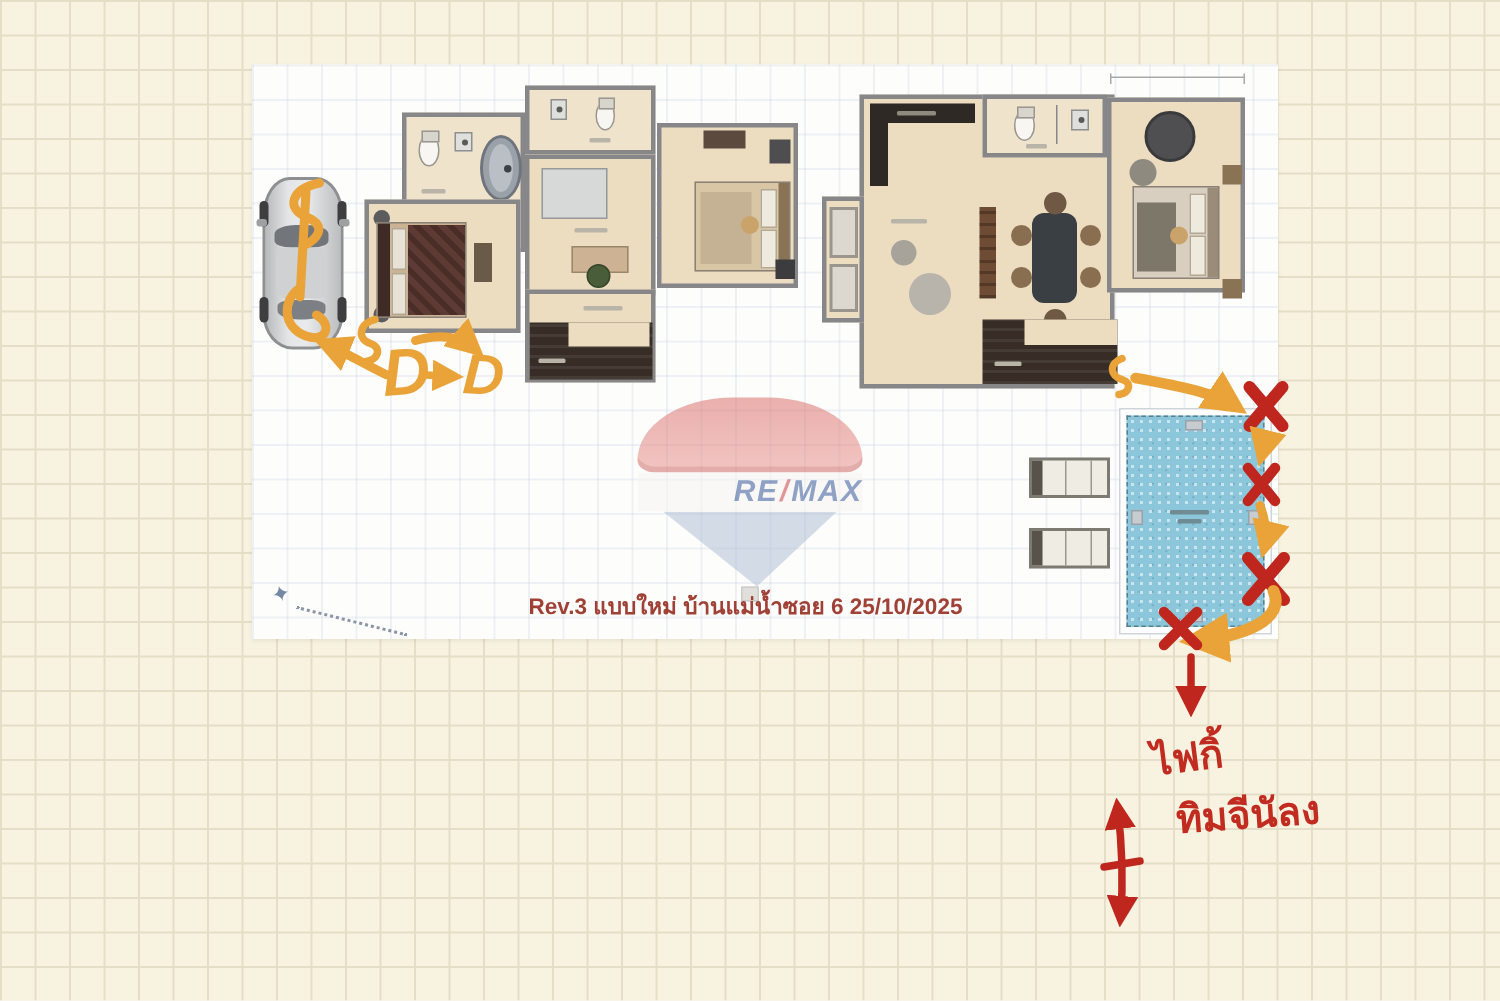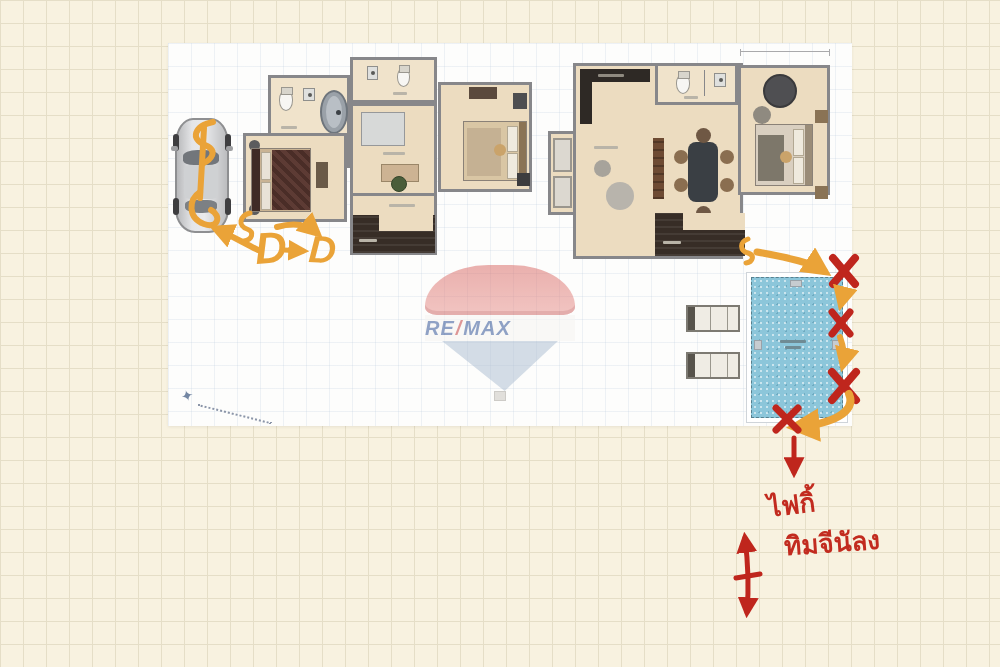--- a/index.html
+++ b/index.html
@@ -51,21 +51,21 @@
     border:2px solid #8e8f91;border-radius:18px 18px 20px 20px / 26px 26px 24px 24px;box-sizing:border-box;}
   .car .glass-f{position:absolute;left:6px;top:30px;width:36px;height:15px;background:#72767b;border-radius:40% 40% 30% 30%;}
   .car .roof{position:absolute;left:7px;top:45px;width:34px;height:34px;background:#cfd1d3;border-radius:6px;}
   .car .glass-r{position:absolute;left:8px;top:80px;width:32px;height:13px;background:#7c8084;border-radius:30% 30% 45% 45%;}
   .car .wheel{position:absolute;width:6px;height:17px;background:#3e3e40;border-radius:3px;}
   .car .mirror{position:absolute;width:7px;height:5px;background:#9fa0a2;border-radius:2px;}
   
   .balloon{position:absolute;left:256px;top:222px;width:152px;height:132px;opacity:.52;}
   .canopy{width:150px;height:50px;margin:0 auto;background:linear-gradient(#d96a66,#e8928d);
     border-radius:76px 76px 14px 14px / 50px 50px 10px 10px;box-shadow:inset 0 -4px 0 rgba(180,60,60,.5);}
-  .band{width:150px;height:26px;margin:0 auto;background:#f7f5f2;display:flex;align-items:center;justify-content:flex-start;
+  .band{width:150px;height:26px;margin:0 auto;background:#f7f5f2;display:flex;align-items:center;justify-content:flex-end;
     font-weight:bold;font-style:italic;font-size:20px;letter-spacing:1px;color:#2b4f93;}
   .band .slash{color:#c23a3a;padding:0 1px;}
   .cone{width:116px;height:50px;margin:0 auto;background:#aebfd2;
     clip-path:polygon(0 0,100% 0,54% 100%);}
   .basket{width:10px;height:8px;margin:0 auto;background:#c9c5bd;border:1px solid #a39f97;}
   .caption{position:absolute;left:154px;top:349px;width:350px;text-align:center;
     font-weight:bold;font-size:15px;color:#a04136;}
   .star-icon{position:absolute;left:13px;top:344px;color:#7487a3;font-size:15px;transform:rotate(-15deg);}
   .dash-line{position:absolute;left:30px;top:361px;width:76px;border-top:2px dotted #8b95a8;
     transform:rotate(14deg);transform-origin:left top;}
@@ -221,20 +221,21 @@
       <div class="canopy"></div>
       <div class="band">
           <span>RE</span>
           <span class="slash">/</span>
           <span>MAX</span>
         </div>
       <div class="cone"></div>
       <div class="basket"></div>
     </div>
 
+    <div class="caption">Rev.3 แบบใหม่ บ้านแม่น้ำซอย 6 25/10/2025</div>
 
     <div class="star-icon">✦</div>
     <div class="dash-line"></div>
   </div>
 
   <svg class="overlay" viewBox="0 0 1000 667">
     <defs>
       <marker id="ah-o" viewBox="0 0 10 10" refX="7" refY="5" markerWidth="4.2" markerHeight="4.2" orient="auto-start-reverse">
         <path d="M0,0 L10,5 L0,10 z" fill="#eaa338"></path>
       </marker>

